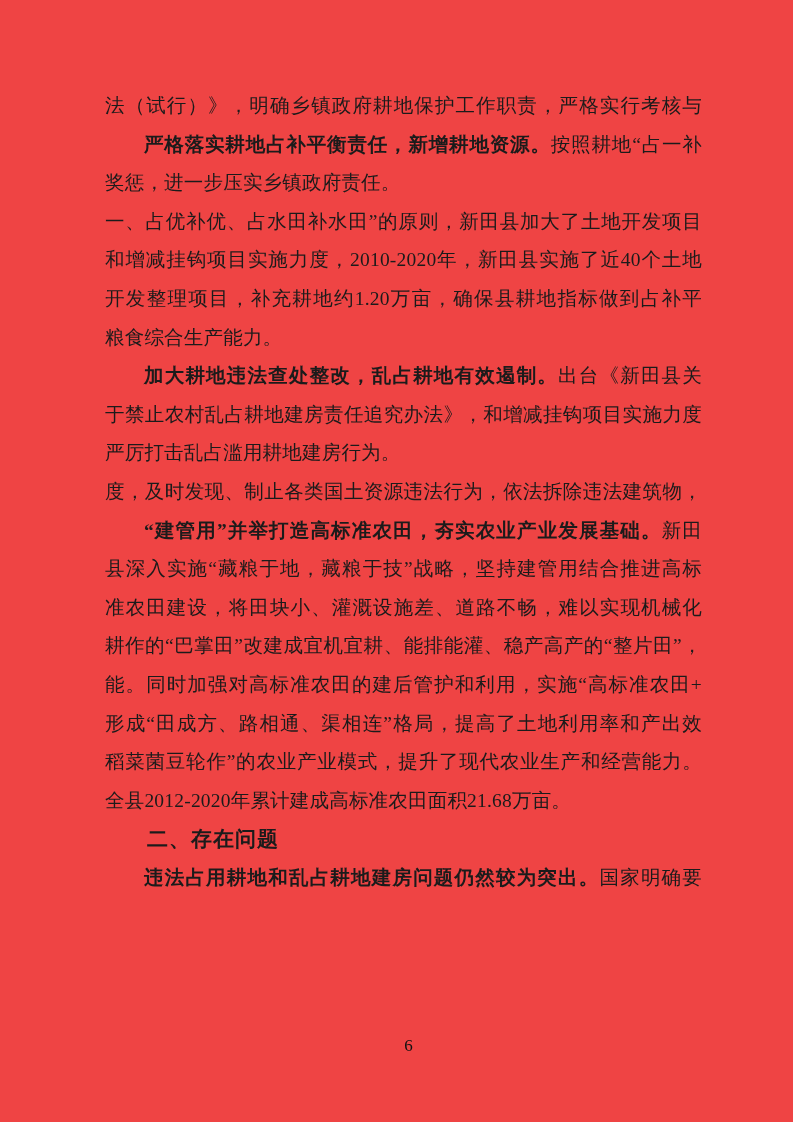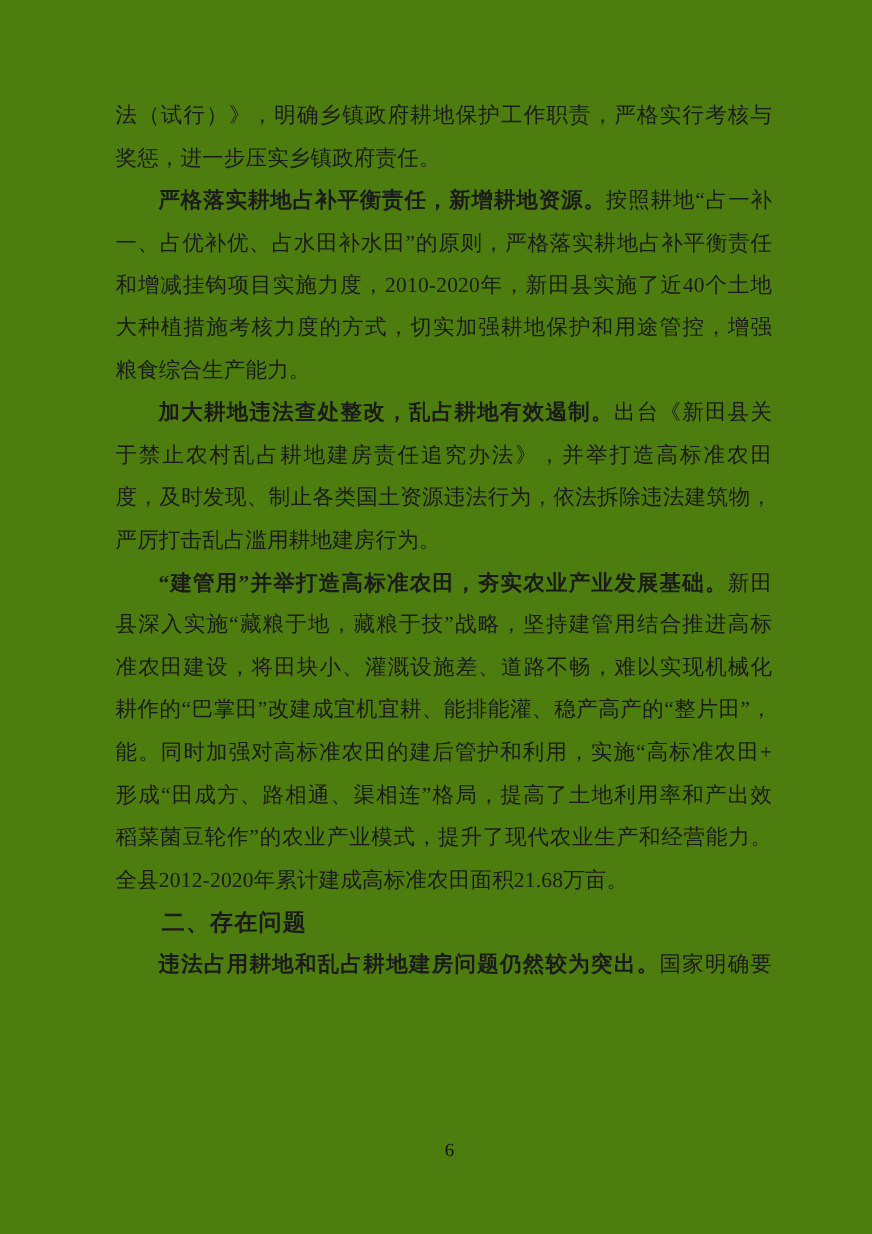--- a/index.html
+++ b/index.html
@@ -4,21 +4,21 @@
 <style>
   html, body {
     margin: 0;
     padding: 0;
     background: #ffffff;
   }
   .page {
     position: relative;
     width: 793px;
     height: 1122px;
-    background: #4d7c0f;
+    background: #ef4444;
     overflow: hidden;
     font-family: "Liberation Serif", serif;
     color: #1b1b1b;
   }
   .doc-body {
     position: absolute;
     top: 87px;
     left: 105px;
     width: 597px;
   }
@@ -63,30 +63,30 @@
     line-height: 24px;
     color: #111;
   }
 </style>
 </head>
 <body>
 
 <div class="page">
   <div class="doc-body">
       <div class="line fill"><span>法（试行）》，明确乡镇政府耕地保护工作职责，严格实行考核与</span></div>
+      <div class="line indent fill"><span class="bold">严格落实耕地占补平衡责任，新增耕地资源。</span><span>按照耕地“占一补</span></div>
       <div class="line"><span>奖惩，进一步压实乡镇政府责任。</span></div>
-      <div class="line indent fill"><span class="bold">严格落实耕地占补平衡责任，新增耕地资源。</span><span>按照耕地“占一补</span></div>
-      <div class="line fill"><span>一、占优补优、占水田补水田”的原则，严格落实耕地占补平衡责任</span></div>
+      <div class="line fill"><span>一、占优补优、占水田补水田”的原则，新田县加大了土地开发项目</span></div>
       <div class="line fill"><span>和增减挂钩项目实施力度，2010-2020年，新田县实施了近40个土地</span></div>
-      <div class="line fill"><span>大种植措施考核力度的方式，切实加强耕地保护和用途管控，增强</span></div>
+      <div class="line fill"><span>开发整理项目，补充耕地约1.20万亩，确保县耕地指标做到占补平</span></div>
       <div class="line"><span>粮食综合生产能力。</span></div>
       <div class="line indent fill"><span class="bold">加大耕地违法查处整改，乱占耕地有效遏制。</span><span>出台《新田县关</span></div>
-      <div class="line fill"><span>于禁止农村乱占耕地建房责任追究办法》，并举打造高标准农田</span></div>
+      <div class="line fill"><span>于禁止农村乱占耕地建房责任追究办法》，和增减挂钩项目实施力度</span></div>
+      <div class="line"><span>严厉打击乱占滥用耕地建房行为。</span></div>
       <div class="line fill"><span>度，及时发现、制止各类国土资源违法行为，依法拆除违法建筑物，</span></div>
-      <div class="line"><span>严厉打击乱占滥用耕地建房行为。</span></div>
       <div class="line indent fill"><span class="bold">“建管用”并举打造高标准农田，夯实农业产业发展基础。</span><span>新田</span></div>
       <div class="line fill"><span>县深入实施“藏粮于地，藏粮于技”战略，坚持建管用结合推进高标</span></div>
       <div class="line fill"><span>准农田建设，将田块小、灌溉设施差、道路不畅，难以实现机械化</span></div>
       <div class="line fill"><span>耕作的“巴掌田”改建成宜机宜耕、能排能灌、稳产高产的“整片田”，</span></div>
       <div class="line fill"><span>能。同时加强对高标准农田的建后管护和利用，实施“高标准农田+</span></div>
       <div class="line fill"><span>形成“田成方、路相通、渠相连”格局，提高了土地利用率和产出效</span></div>
       <div class="line fill"><span>稻菜菌豆轮作”的农业产业模式，提升了现代农业生产和经营能力。</span></div>
       <div class="line"><span>全县2012-2020年累计建成高标准农田面积21.68万亩。</span></div>
       <div class="line indent heading"><span class="bold">二、存在问题</span></div>
       <div class="line indent fill"><span class="bold">违法占用耕地和乱占耕地建房问题仍然较为突出。</span><span>国家明确要</span></div>

